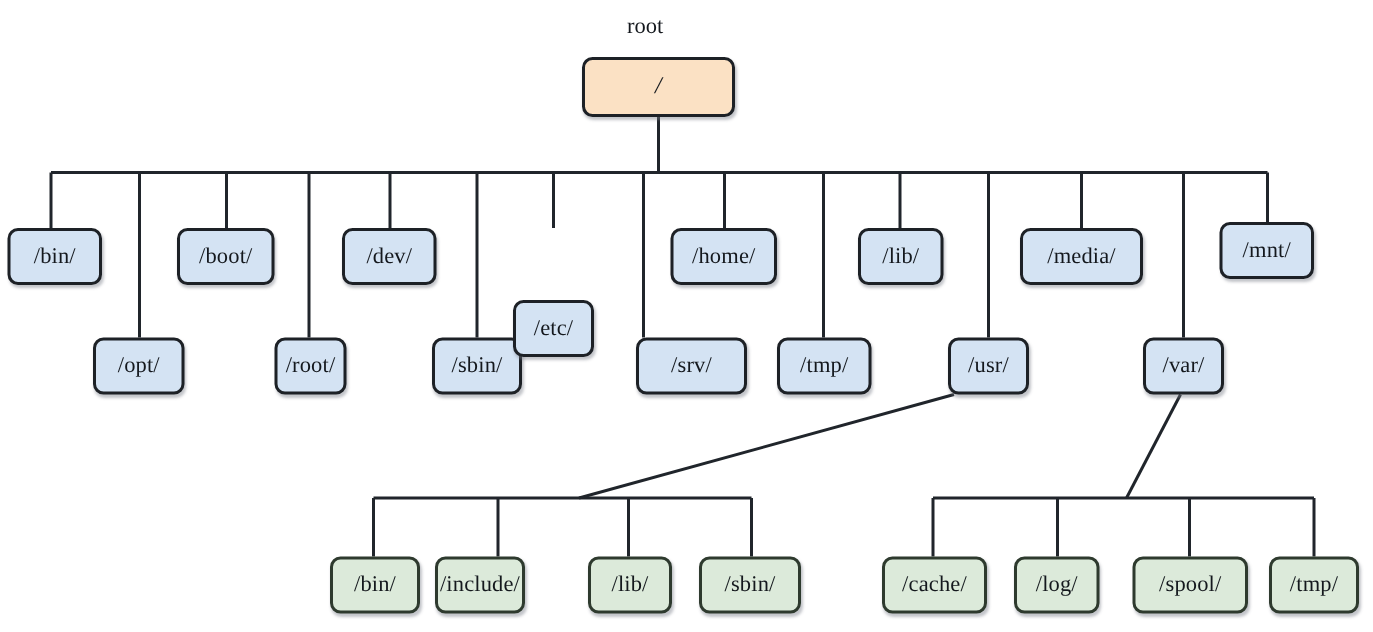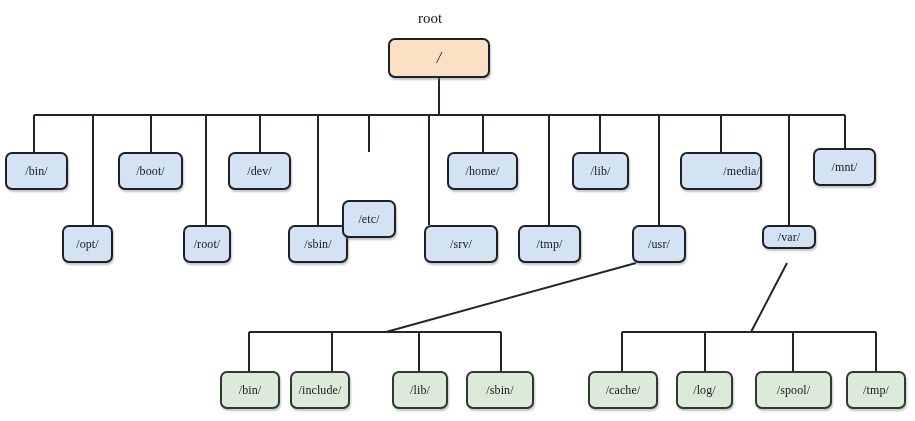--- a/index.html
+++ b/index.html
@@ -24,21 +24,21 @@
     pointer-events: none;
   }
   .node {
     position: absolute;
     box-sizing: border-box;
     display: flex;
     align-items: center;
     justify-content: center;
     border-radius: 7px;
     border: 2px solid #20252b;
-    font-size: 12px;
+    font-size: 15px;
     line-height: 1;
     color: #14181d;
     letter-spacing: 0.1px;
     white-space: nowrap;
     box-shadow: 1px 2px 2px rgba(120,125,135,0.45);
     z-index: 2;
   }
   .node.root-node {
     background: #fbe1c4;
     border-color: #1d2126;
@@ -102,21 +102,21 @@
   <div class="caption" style="left: 418px; top: 10px;">root</div>
 
   <div class="node root-node" style="left: 388px; top: 38px; width: 102px; height: 40px;">
     <span>/</span>
   </div>
 
   <div id="level1-nodes">
       <div class="node blue-node" style="left: 5px; top: 152px; width: 63px; height: 38px;">
         <span>/bin/</span>
       </div>
-      <div class="node blue-node" style="left: 62px; top: 225px; width: 51px; height: 38px;">
+      <div class="node blue-node" style="left: 62px; top: 225px; width: 61px; height: 38px;">
         <span>/opt/</span>
       </div>
       <div class="node blue-node" style="left: 118px; top: 152px; width: 65px; height: 38px;">
         <span>/boot/</span>
       </div>
       <div class="node blue-node" style="left: 183px; top: 225px; width: 48px; height: 38px;">
         <span>/root/</span>
       </div>
       <div class="node blue-node" style="left: 228px; top: 152px; width: 63px; height: 38px;">
         <span>/dev/</span>
@@ -135,24 +135,24 @@
       </div>
       <div class="node blue-node" style="left: 518px; top: 225px; width: 63px; height: 38px;">
         <span>/tmp/</span>
       </div>
       <div class="node blue-node" style="left: 572px; top: 152px; width: 57px; height: 38px;">
         <span>/lib/</span>
       </div>
       <div class="node blue-node" style="left: 632px; top: 225px; width: 54px; height: 38px;">
         <span>/usr/</span>
       </div>
-      <div class="node blue-node" style="left: 680px; top: 152px; width: 82px; height: 38px; justify-content: flex-end;">
+      <div class="node blue-node" style="left: 680px; top: 152px; width: 82px; height: 38px;">
         <span>/media/</span>
       </div>
-      <div class="node blue-node" style="left: 762px; top: 225px; width: 54px; height: 24px;">
+      <div class="node blue-node" style="left: 762px; top: 225px; width: 54px; height: 38px;">
         <span>/var/</span>
       </div>
       <div class="node blue-node" style="left: 813px; top: 148px; width: 63px; height: 38px;">
         <span>/mnt/</span>
       </div>
     </div>
   <div id="usr-children-nodes">
       <div class="node green-node" style="left: 220px; top: 371px; width: 60px; height: 38px;">
         <span>/bin/</span>
       </div>

